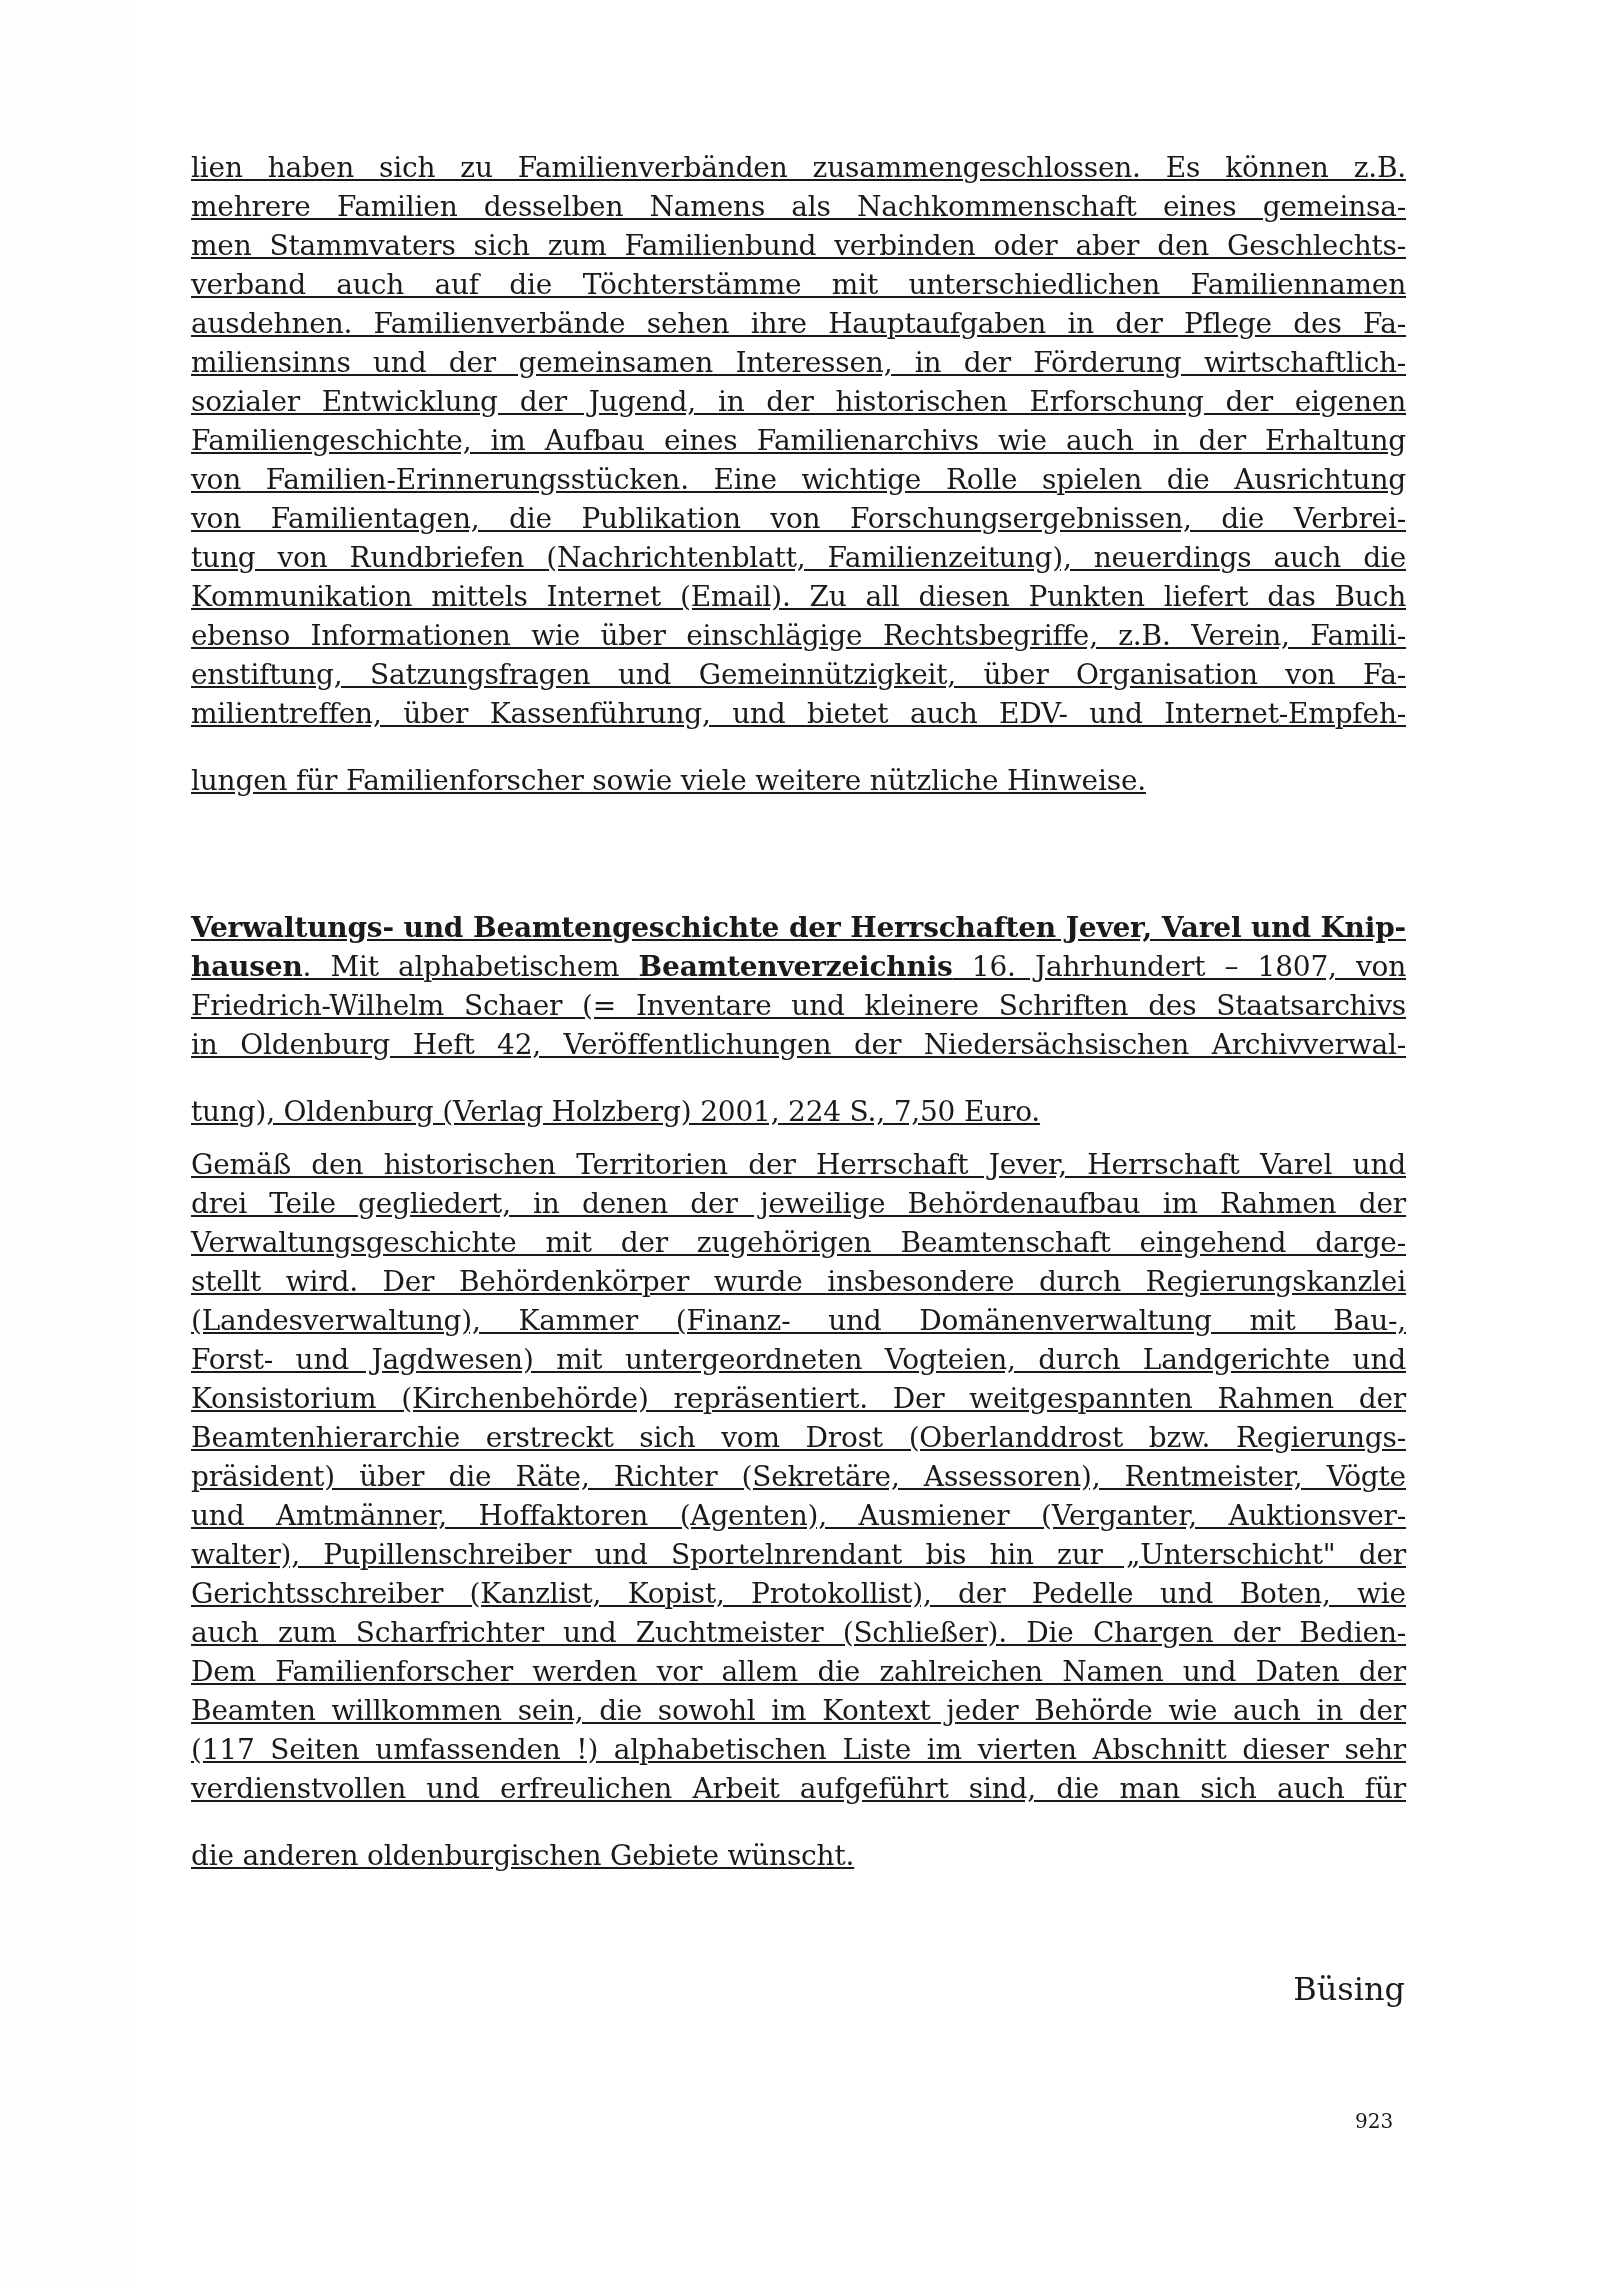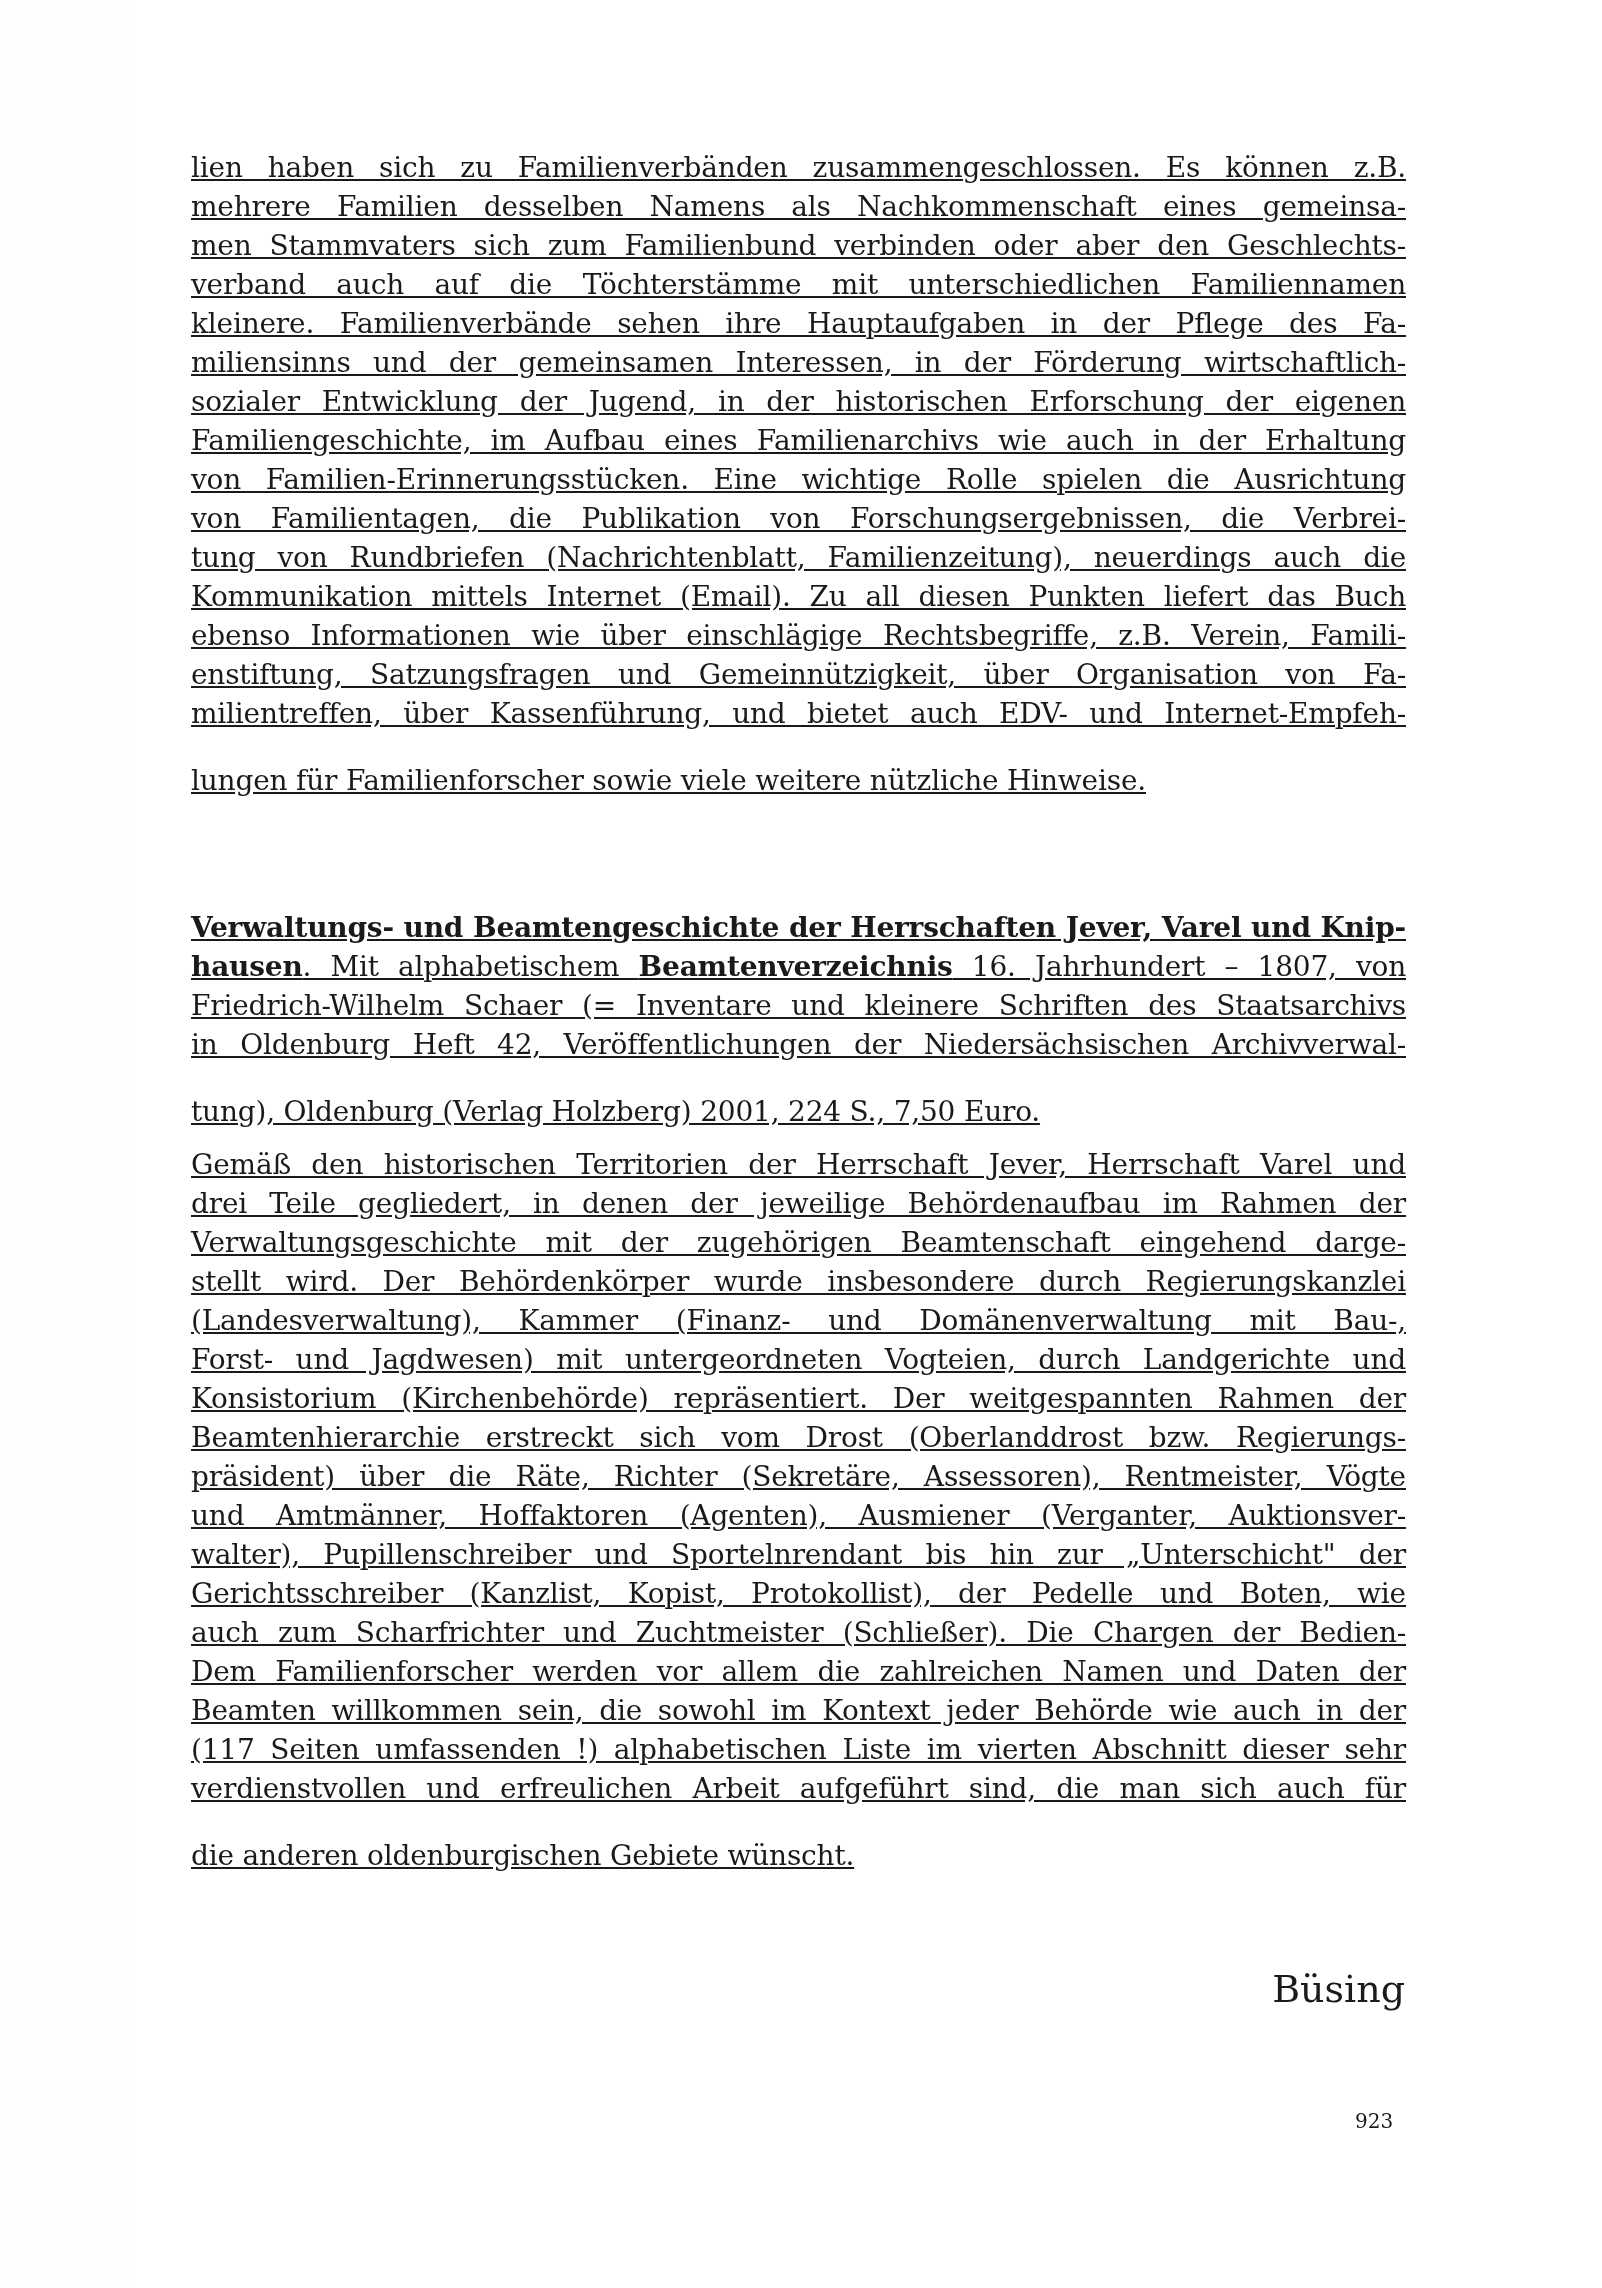--- a/index.html
+++ b/index.html
@@ -39,42 +39,42 @@
     margin-top: 28px;
   }
   #para-intro { top: 148px; }
   #book-entry { top: 908px; }
   #review-body { top: 1145px; }
   .bold { font-weight: bold; }
   .signature {
     position: absolute;
     right: 197px;
     top: 1970px;
-    font-size: 38px;
+    font-size: 32px;
     line-height: 39px;
   }
   .page-number {
     position: absolute;
     left: 1355px;
     top: 2103px;
     font-size: 20px;
     line-height: 37px;
   }
 </style>
 </head>
 <body>
 
 <div class="page-shade"></div>
 
 <div class="text-block" id="para-intro">
   <span class="line">lien haben sich zu Familienverbänden zusammengeschlossen. Es können z.B.</span>
   <span class="line">mehrere Familien desselben Namens als Nachkommenschaft eines gemeinsa-</span>
   <span class="line">men Stammvaters sich zum Familienbund verbinden oder aber den Geschlechts-</span>
   <span class="line">verband auch auf die Töchterstämme mit unterschiedlichen Familiennamen</span>
-  <span class="line">kleinere. Familienverbände sehen ihre Hauptaufgaben in der Pflege des Fa-</span>
+  <span class="line">ausdehnen. Familienverbände sehen ihre Hauptaufgaben in der Pflege des Fa-</span>
   <span class="line">miliensinns und der gemeinsamen Interessen, in der Förderung wirtschaftlich-</span>
   <span class="line">sozialer Entwicklung der Jugend, in der historischen Erforschung der eigenen</span>
   <span class="line">Familiengeschichte, im Aufbau eines Familienarchivs wie auch in der Erhaltung</span>
   <span class="line">von Familien-Erinnerungsstücken. Eine wichtige Rolle spielen die Ausrichtung</span>
   <span class="line">von Familientagen, die Publikation von Forschungsergebnissen, die Verbrei-</span>
   <span class="line">tung von Rundbriefen (Nachrichtenblatt, Familienzeitung), neuerdings auch die</span>
   <span class="line">Kommunikation mittels Internet (Email). Zu all diesen Punkten liefert das Buch</span>
   <span class="line">ebenso Informationen wie über einschlägige Rechtsbegriffe, z.B. Verein, Famili-</span>
   <span class="line">enstiftung, Satzungsfragen und Gemeinnützigkeit, über Organisation von Fa-</span>
   <span class="line">milientreffen, über Kassenführung, und bietet auch EDV- und Internet-Empfeh-</span>

